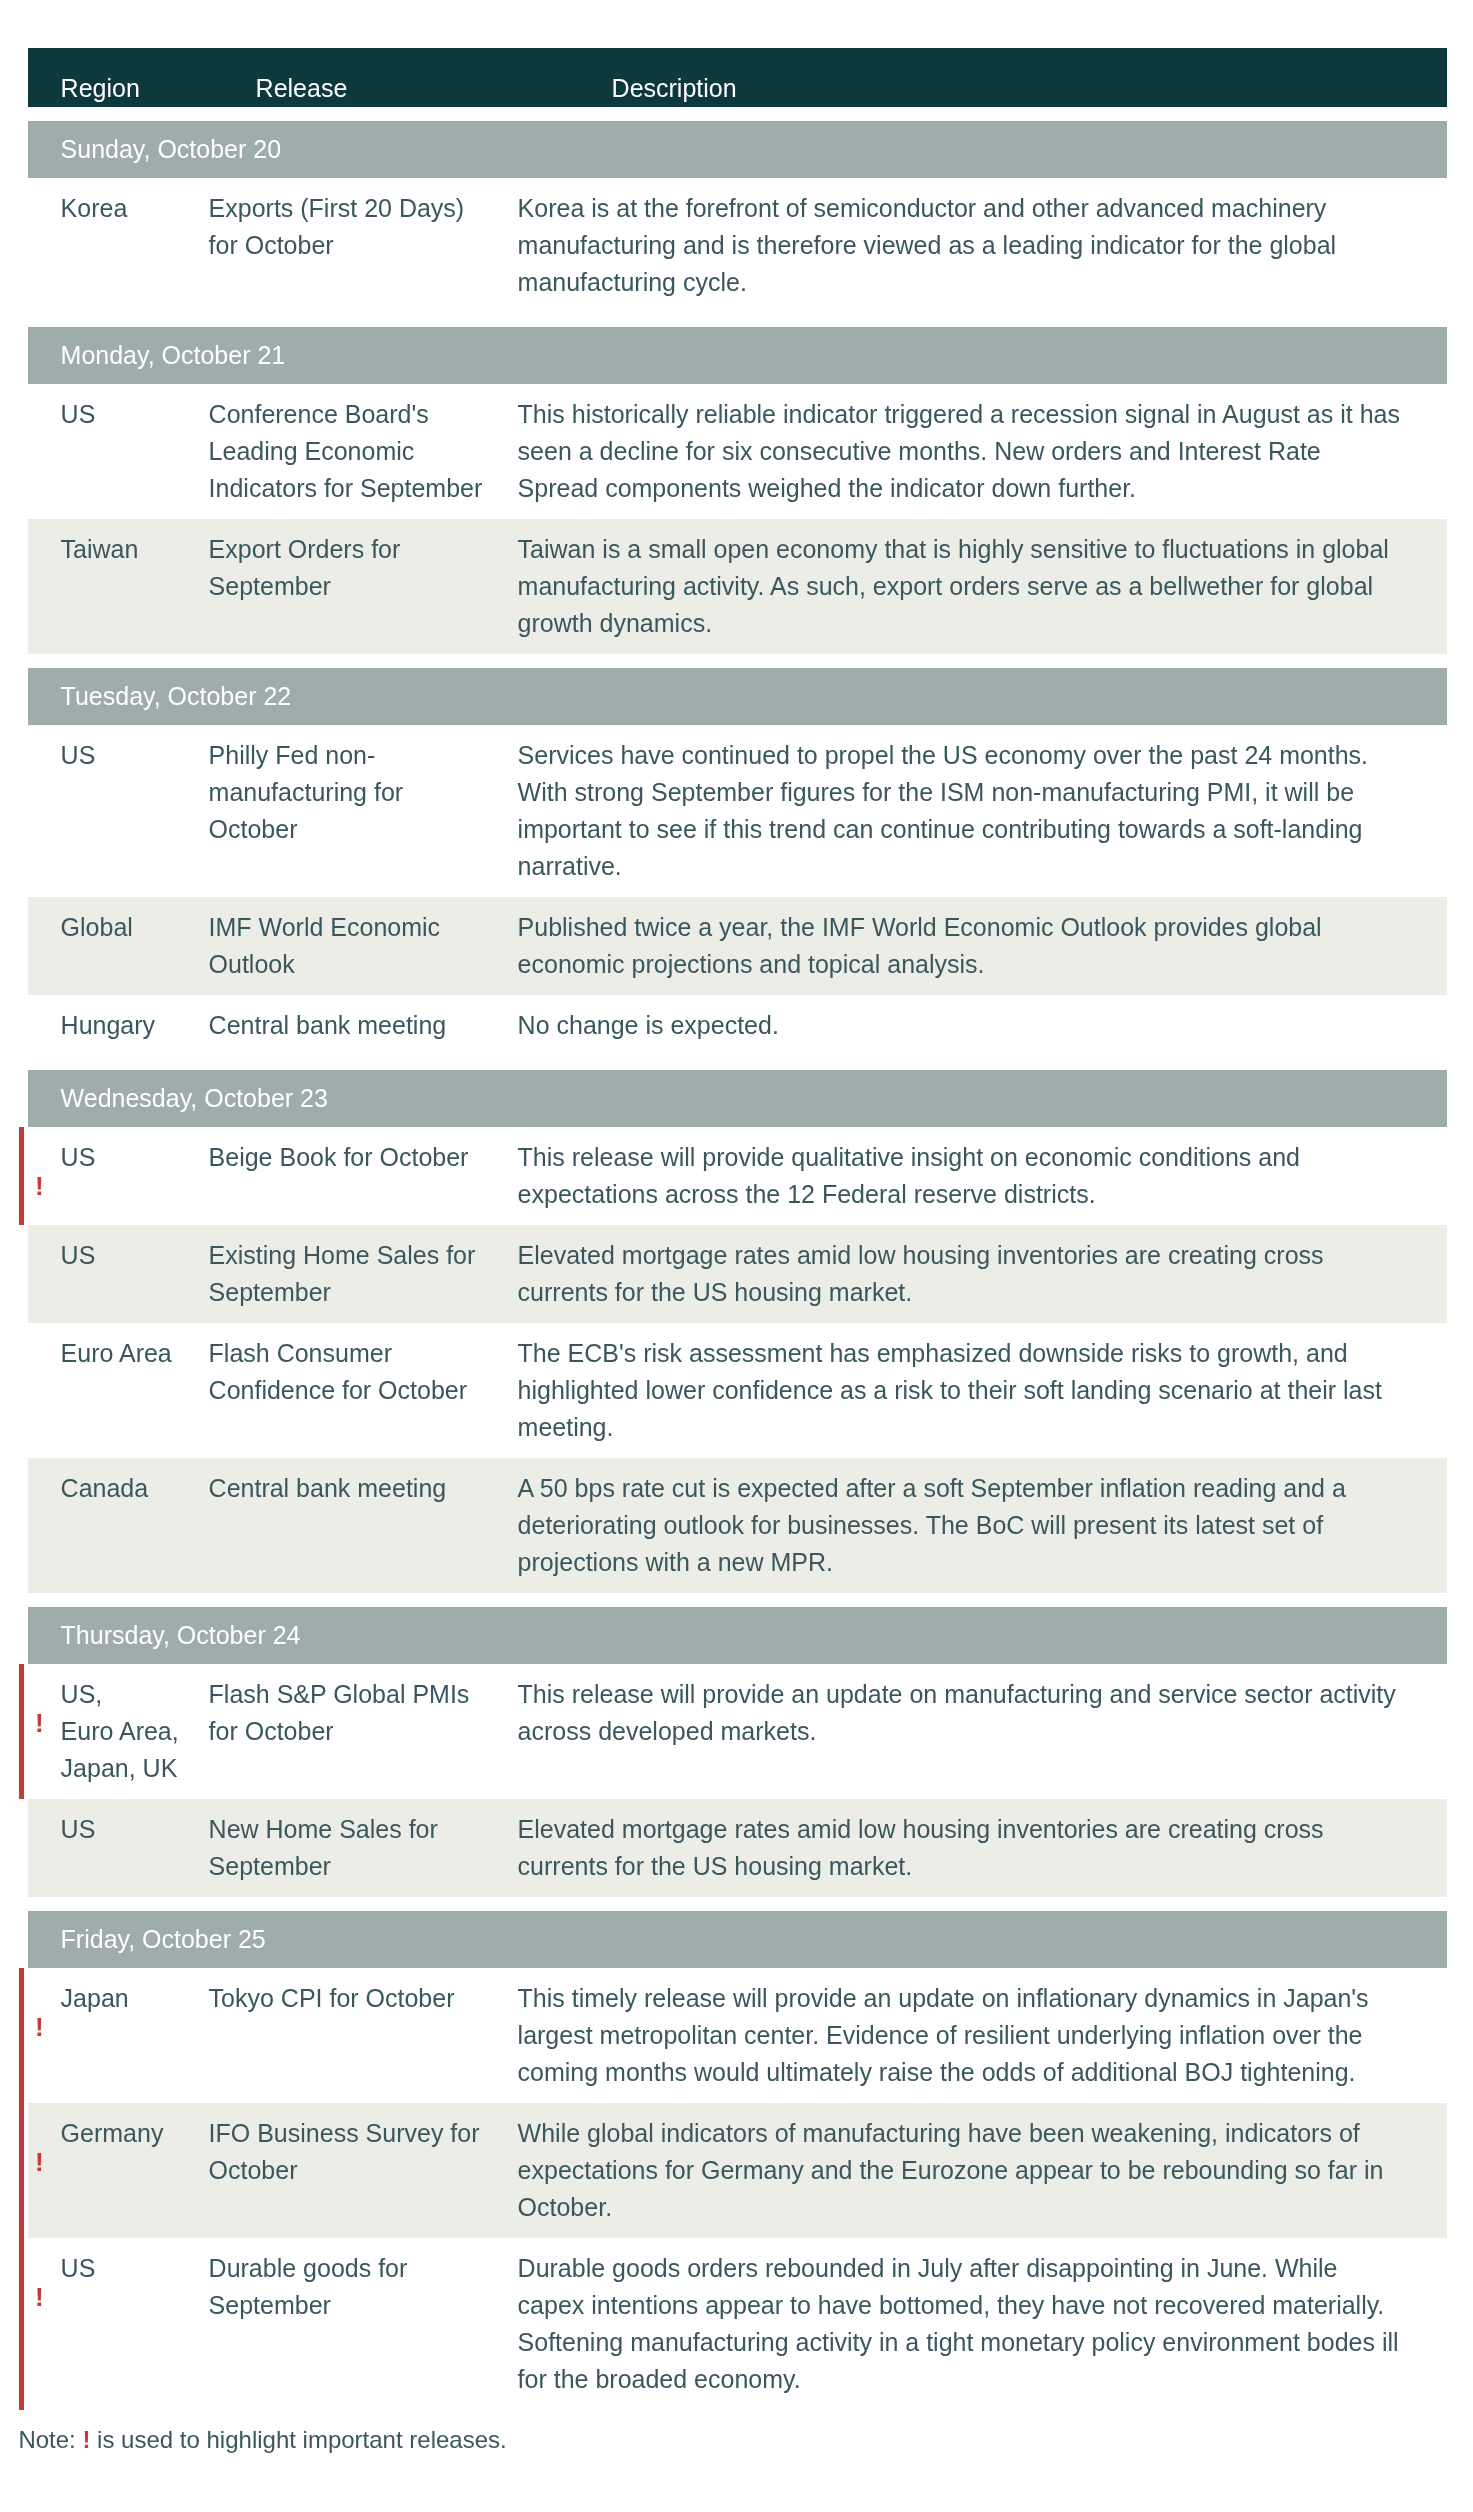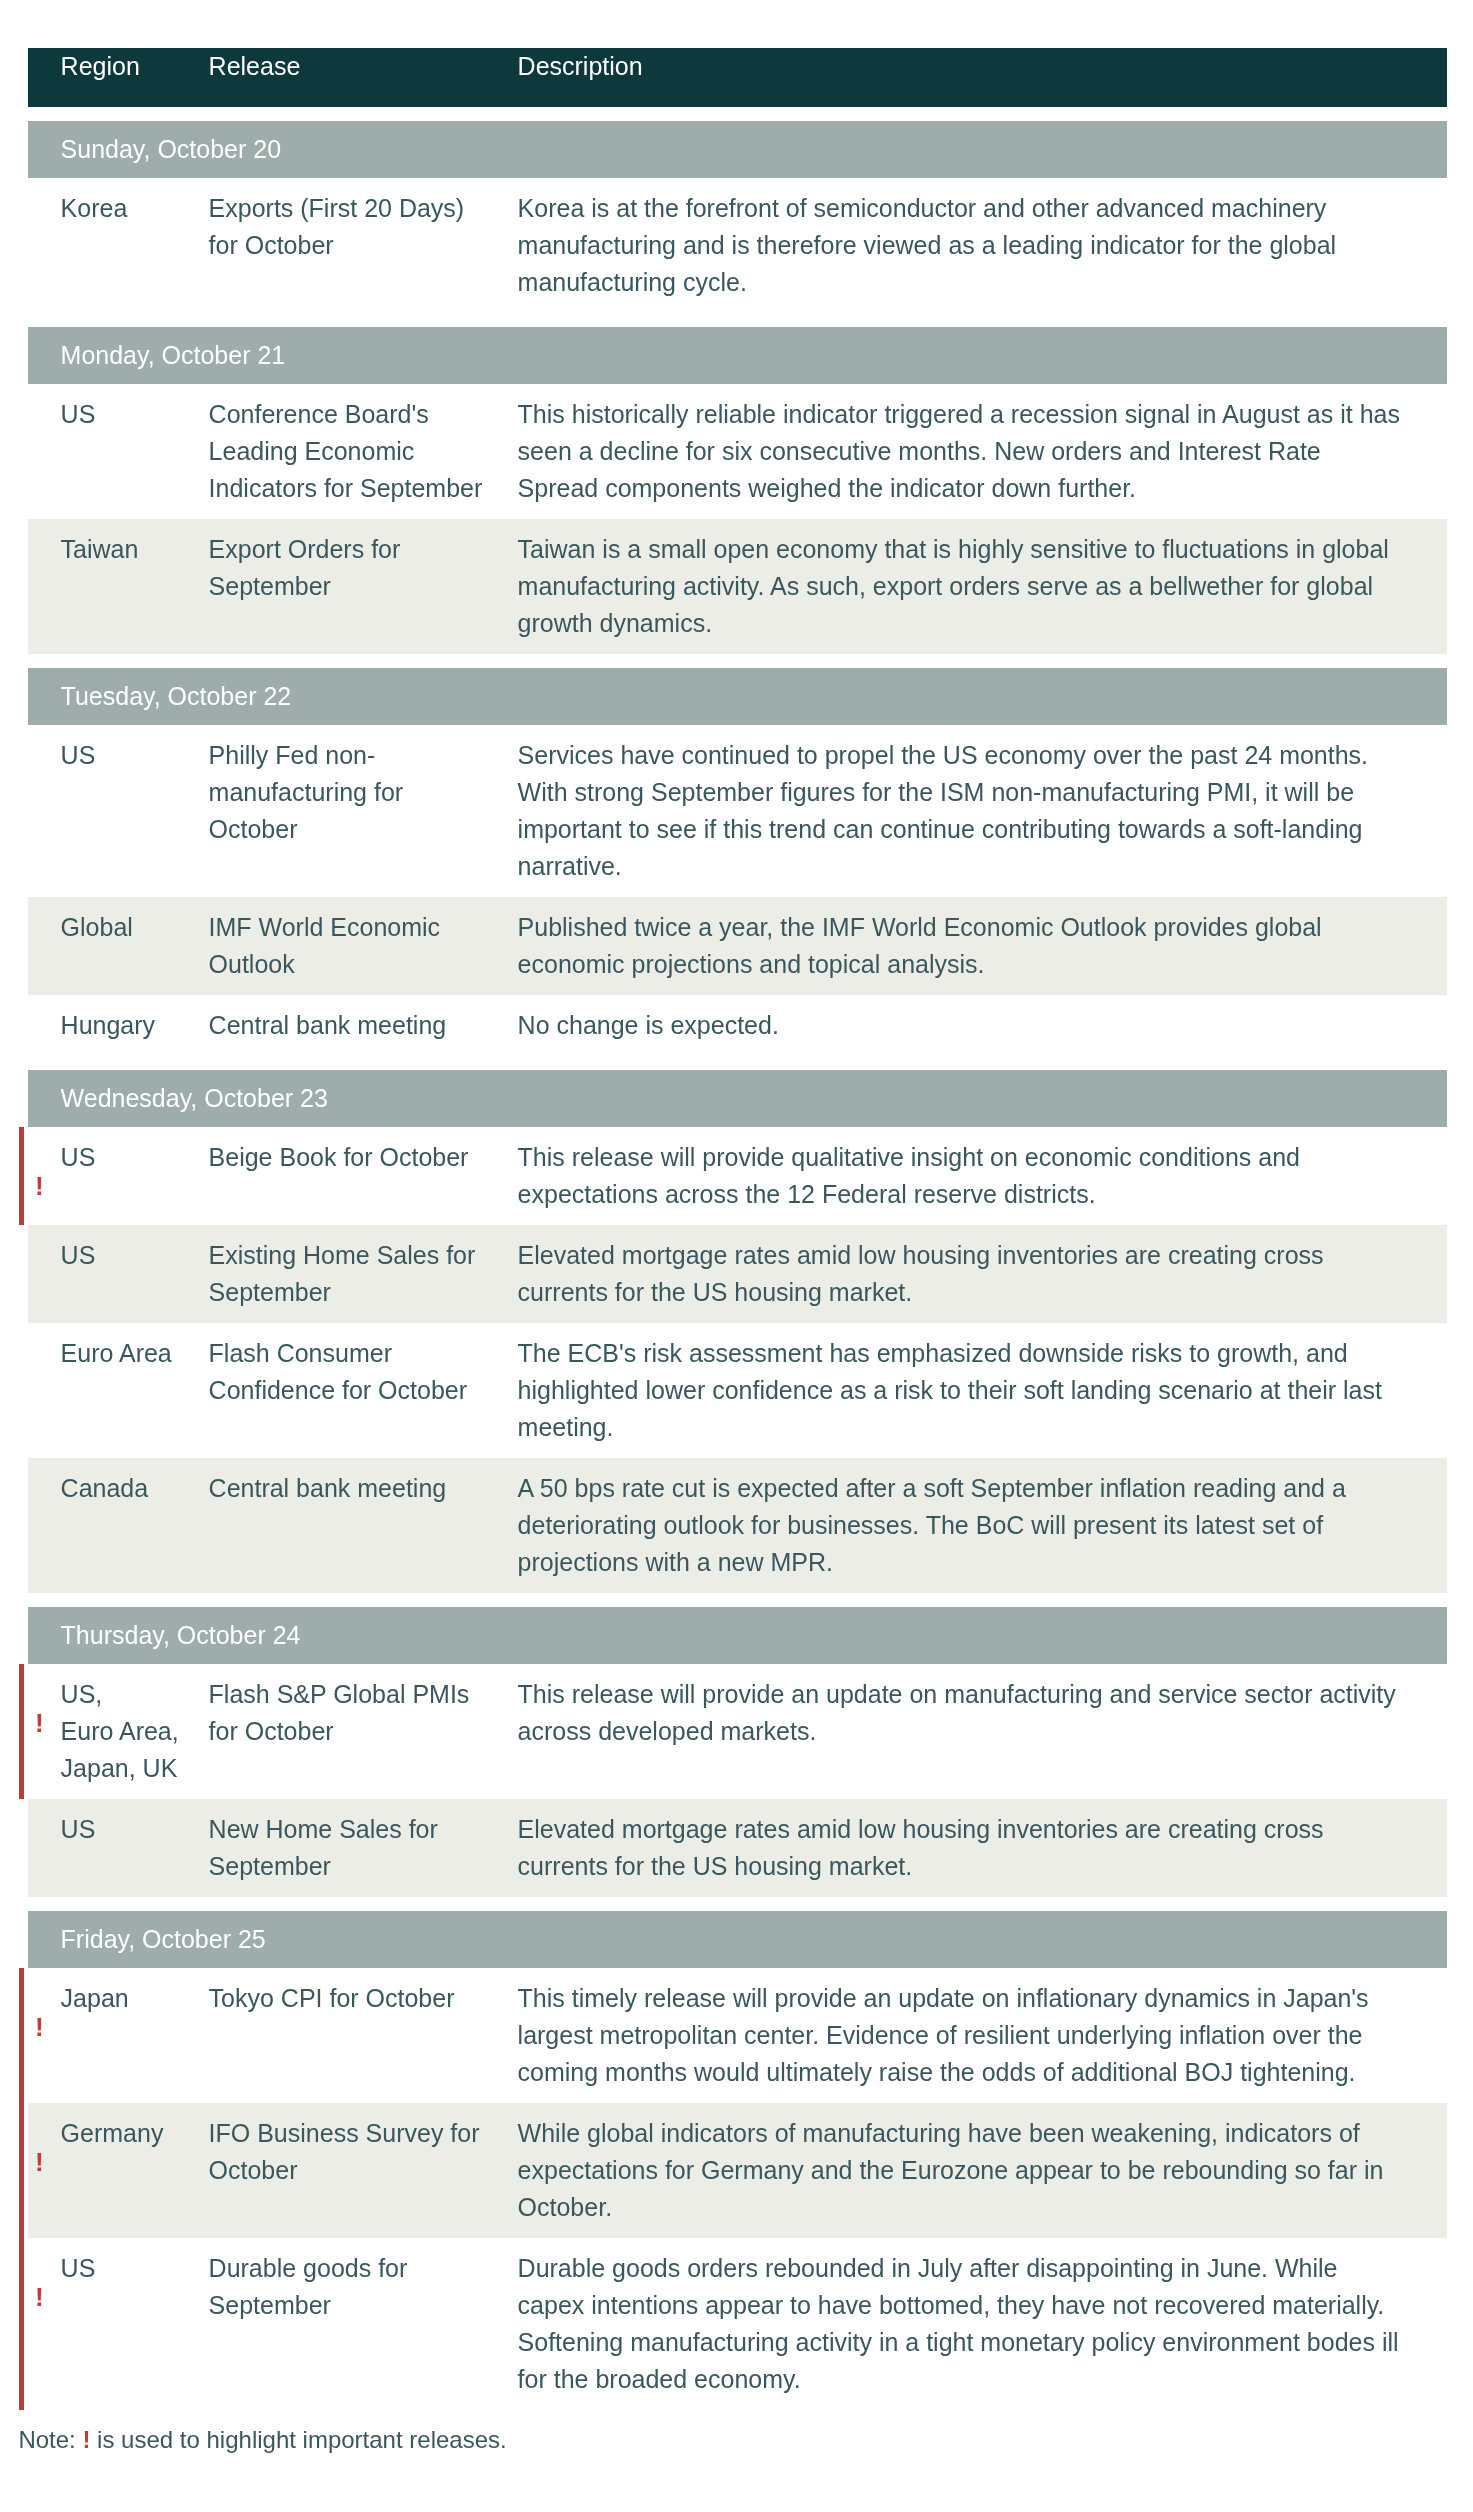--- a/index.html
+++ b/index.html
@@ -30,27 +30,28 @@
     margin-left: 9.2px;
     width: 1419px;
   }
   
   .cell-region { width: 181px; padding-left: 33px; }
   .cell-release { width: 309px; padding-right: 22px; }
   .cell-desc { flex: 1; padding-right: 44px; }
 
   .thead {
     display: flex;
-    align-items: flex-start;
+    align-items: flex-end;
     height: 59px;
     background: var(--header-bg);
     color: #ffffff;
     font-size: 25px;
     font-weight: 500;
     margin-bottom: 4.6px;
+    gap: 47px;
   }
   .day-band {
     height: 57px;
     display: flex;
     align-items: center;
     background: var(--band-bg);
     color: #ffffff;
     font-size: 25px;
     font-weight: 500;
     padding-left: 33px;

